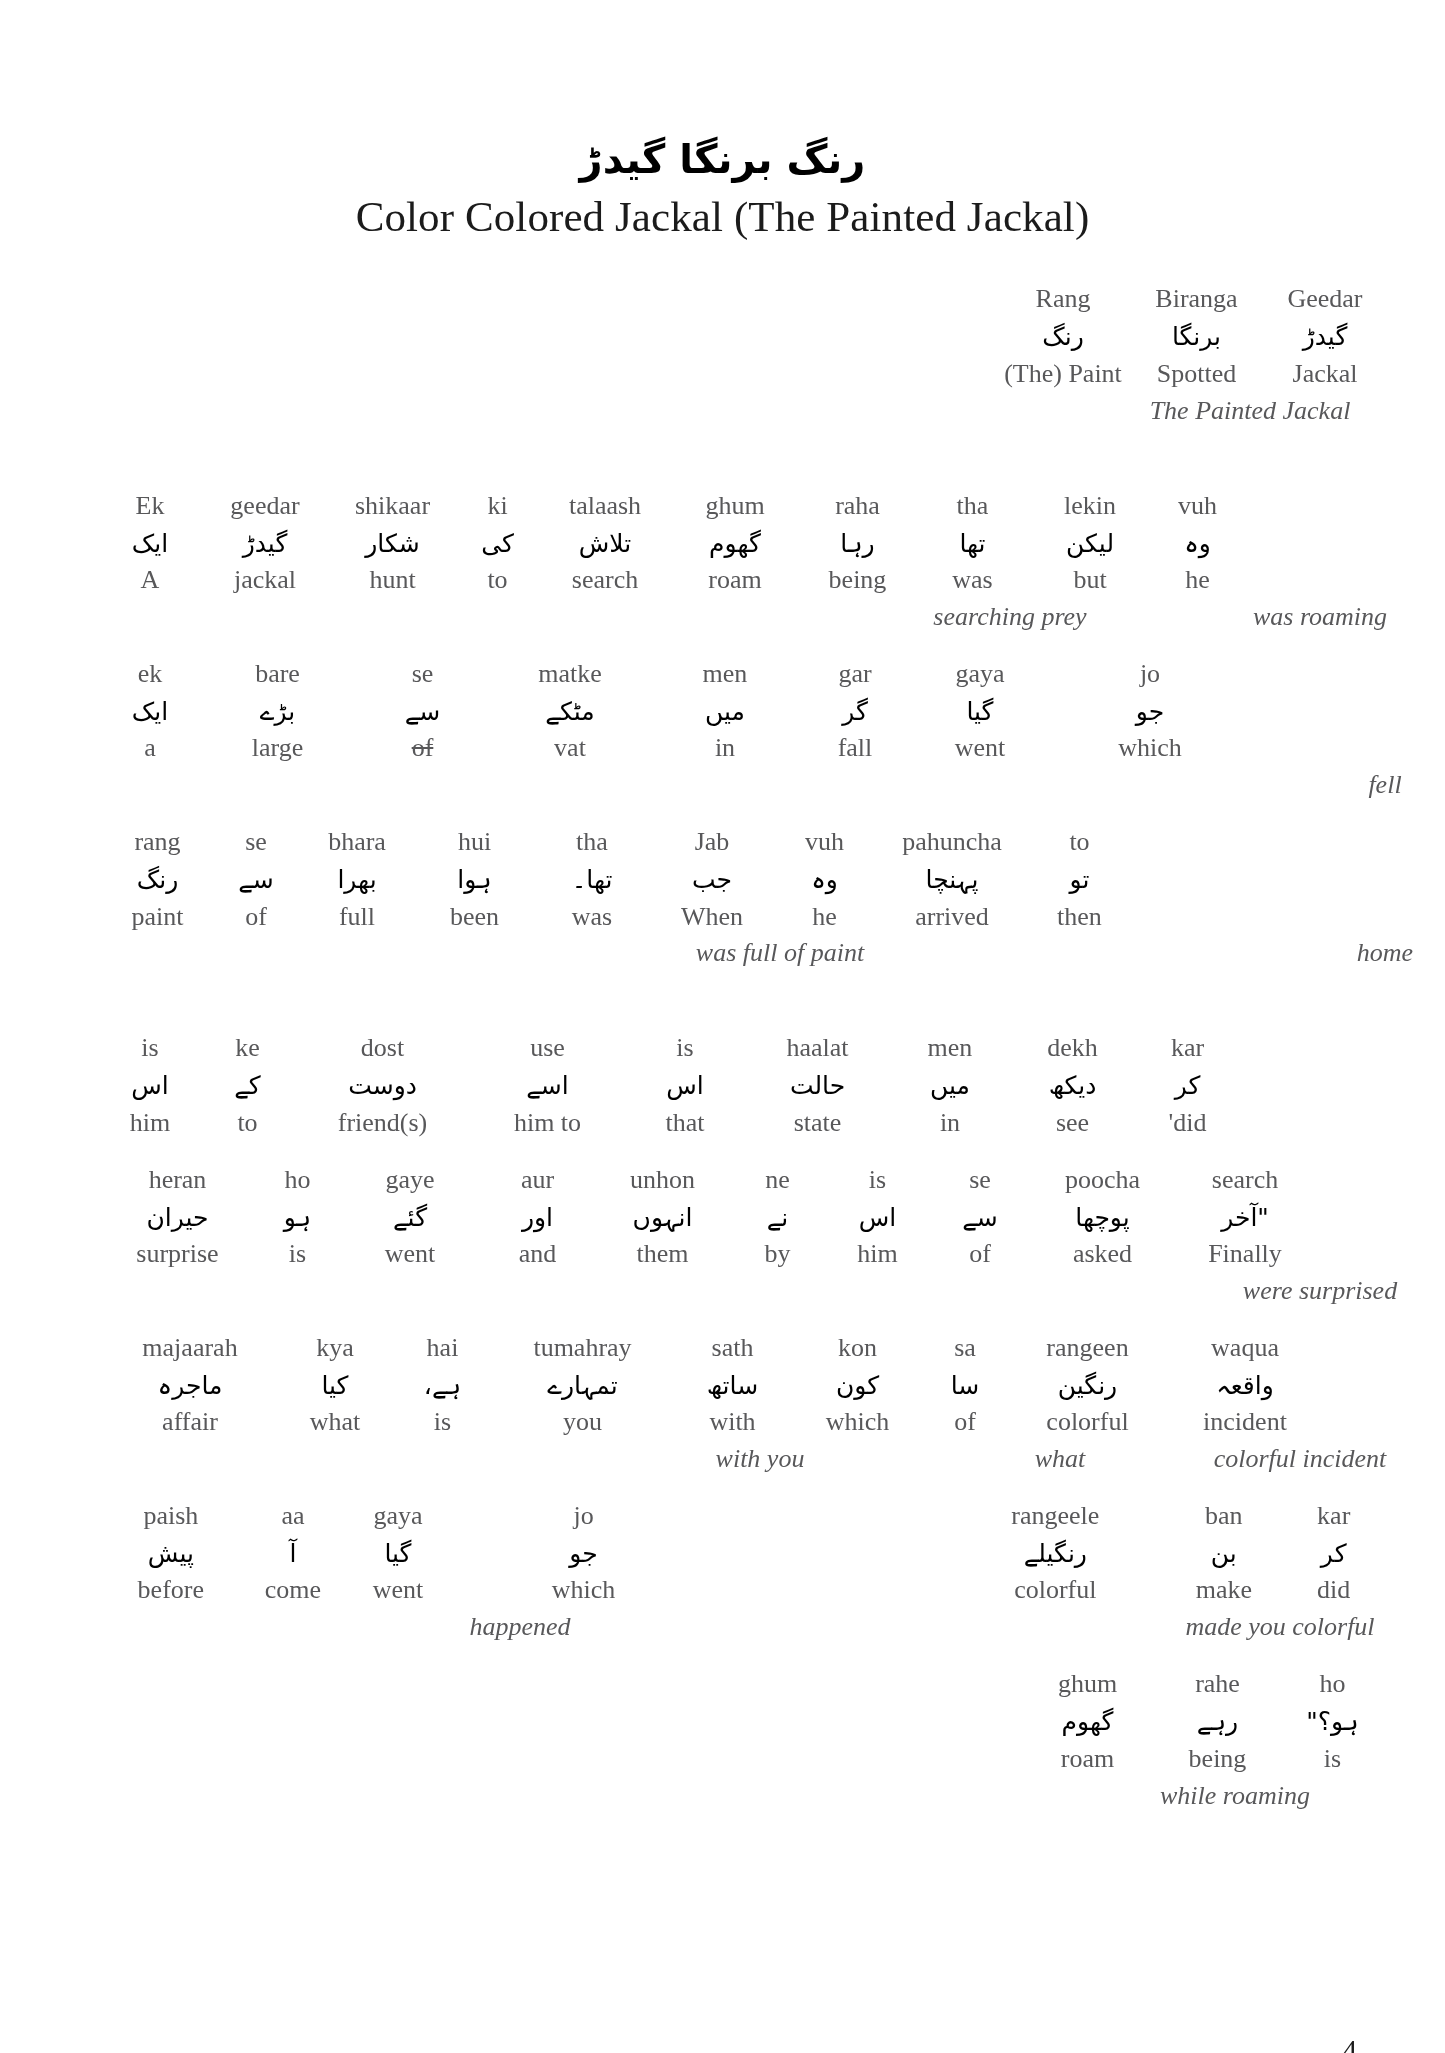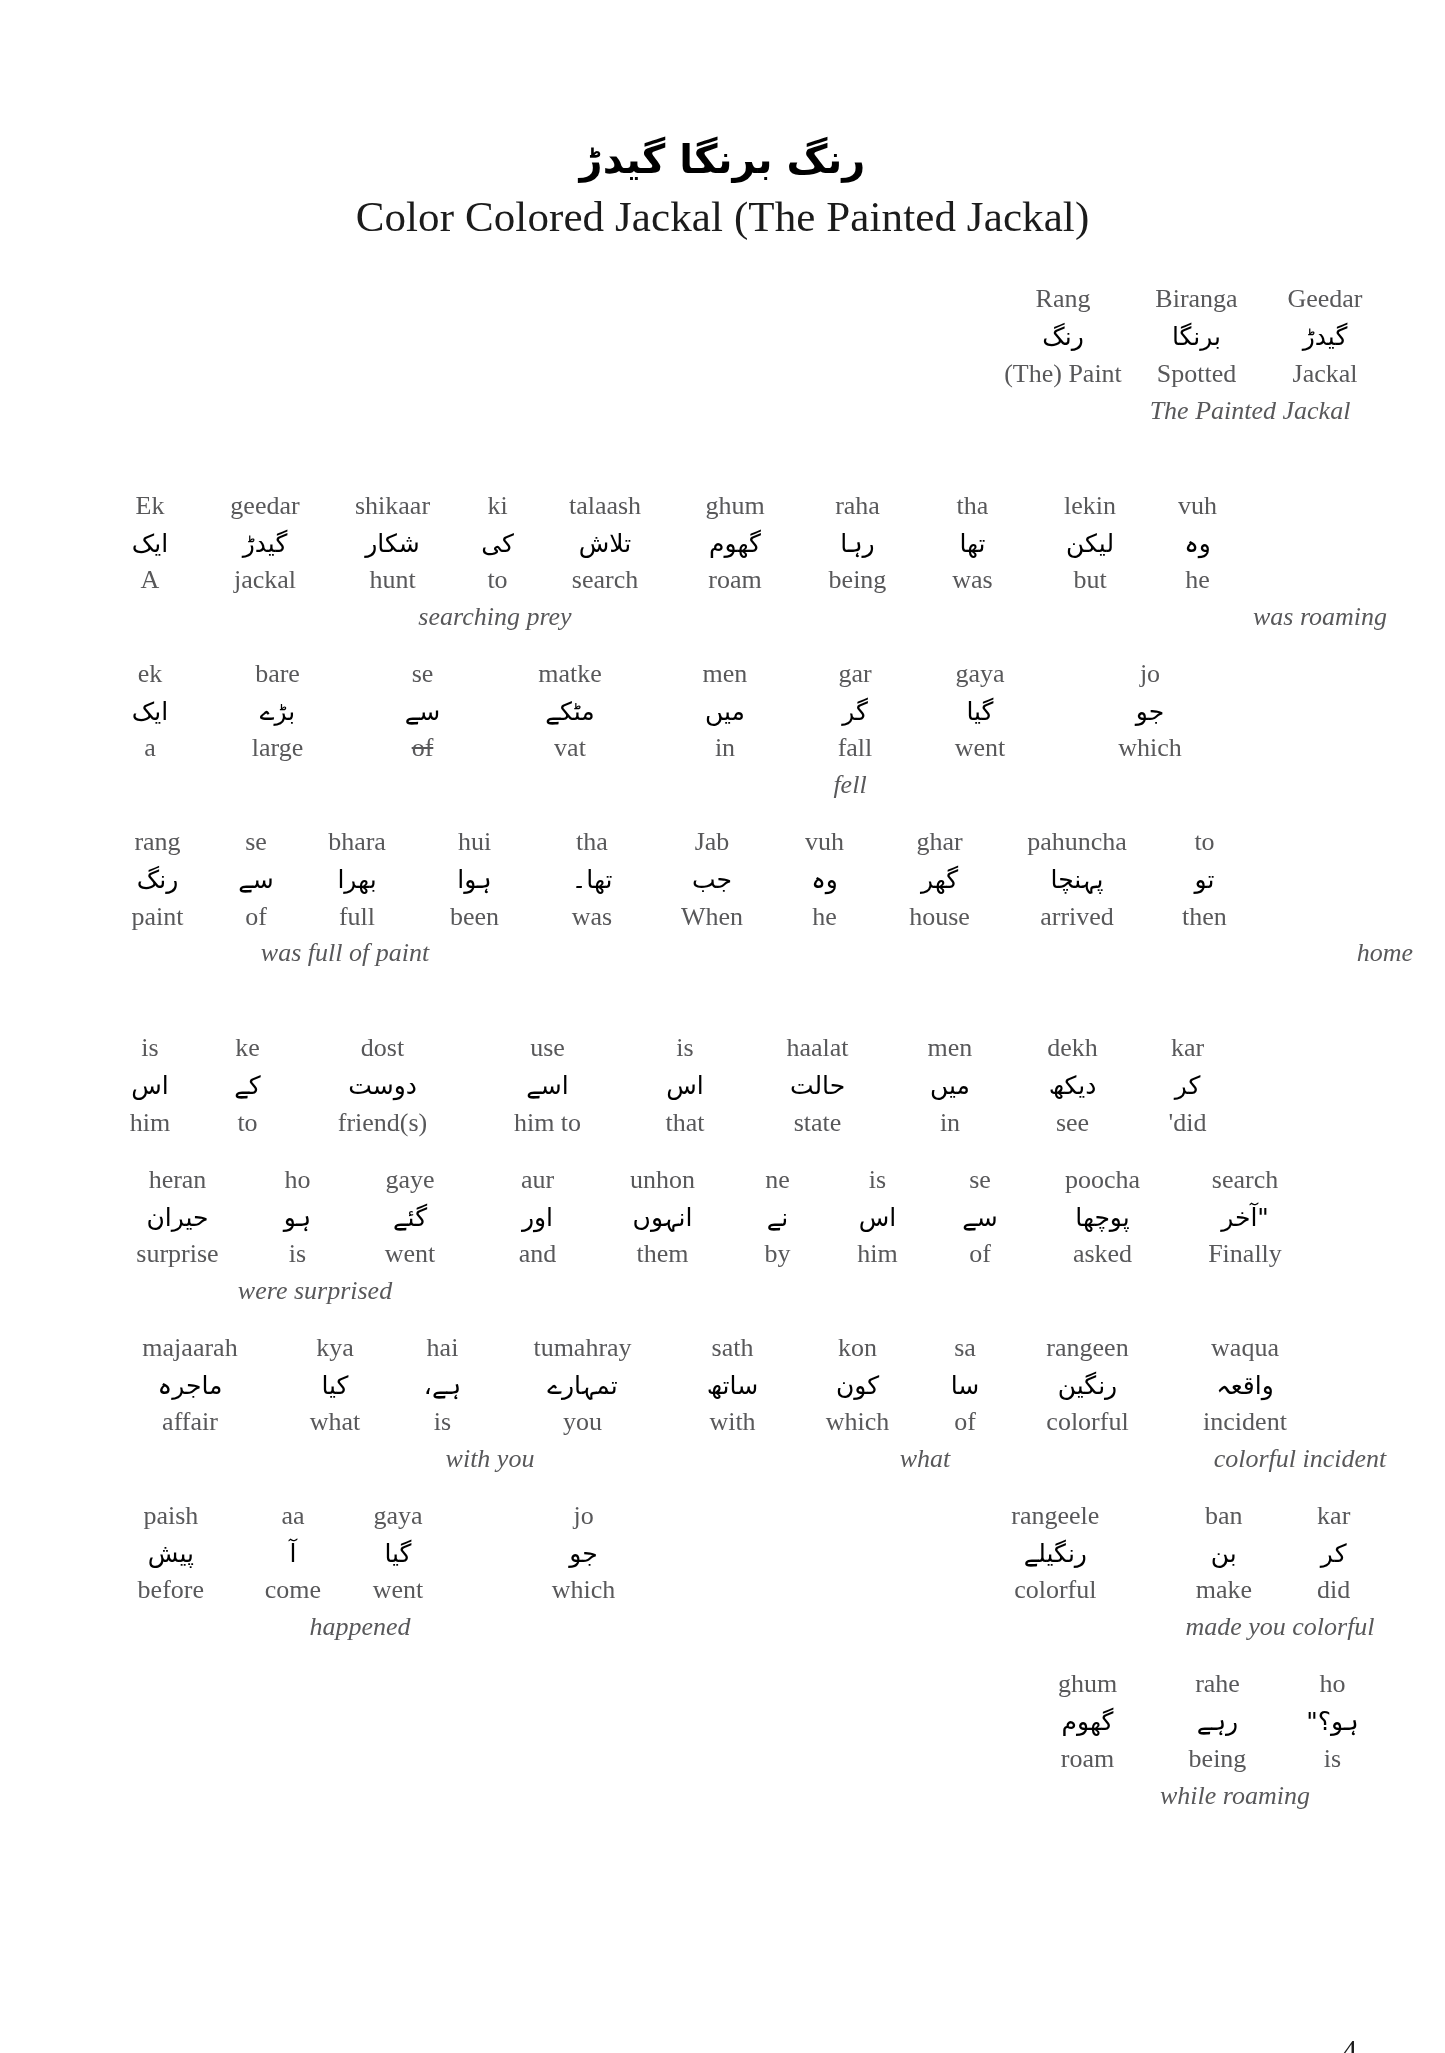--- a/index.html
+++ b/index.html
@@ -90,21 +90,21 @@
   .freerow {
     display: flex;
     flex-direction: row;
     font-size: 26px;
     color: #58585a;
     line-height: 1.42;
     white-space: nowrap;
     font-style: italic;
   }
   .freerow.right  { justify-content: flex-end;  padding-right: 60px; }
-  .freerow.left   { justify-content: space-between;padding-left: 100px; }
+  .freerow.left   { justify-content: flex-end;padding-left: 100px; }
   .freerow span   { display: inline-block; }
 
   .spacer-sm { height: 20px; }
   .spacer-md { height: 40px; }
   .spacer-lg { height: 58px; }
 
   
   .page-number {
     position: absolute;
     right: 88px;
@@ -284,25 +284,20 @@
     <div class="cell" style="width:120px">
       <div class="ln-translit">Jab</div>
       <div class="ln-urdu">جب</div>
       <div class="ln-gloss">When</div>
     </div>
     <div class="cell" style="width:105px">
       <div class="ln-translit">vuh</div>
       <div class="ln-urdu">وہ</div>
       <div class="ln-gloss">he</div>
     </div>
-    <div class="cell" style="width:125px">
-      <div class="ln-translit">ghar</div>
-      <div class="ln-urdu">گھر</div>
-      <div class="ln-gloss">house</div>
-    </div>
     <div class="cell" style="width:150px">
       <div class="ln-translit">pahuncha</div>
       <div class="ln-urdu">پہنچا</div>
       <div class="ln-gloss">arrived</div>
     </div>
     <div class="cell" style="width:105px">
       <div class="ln-translit">to</div>
       <div class="ln-urdu">تو</div>
       <div class="ln-gloss">then</div>
     </div>

